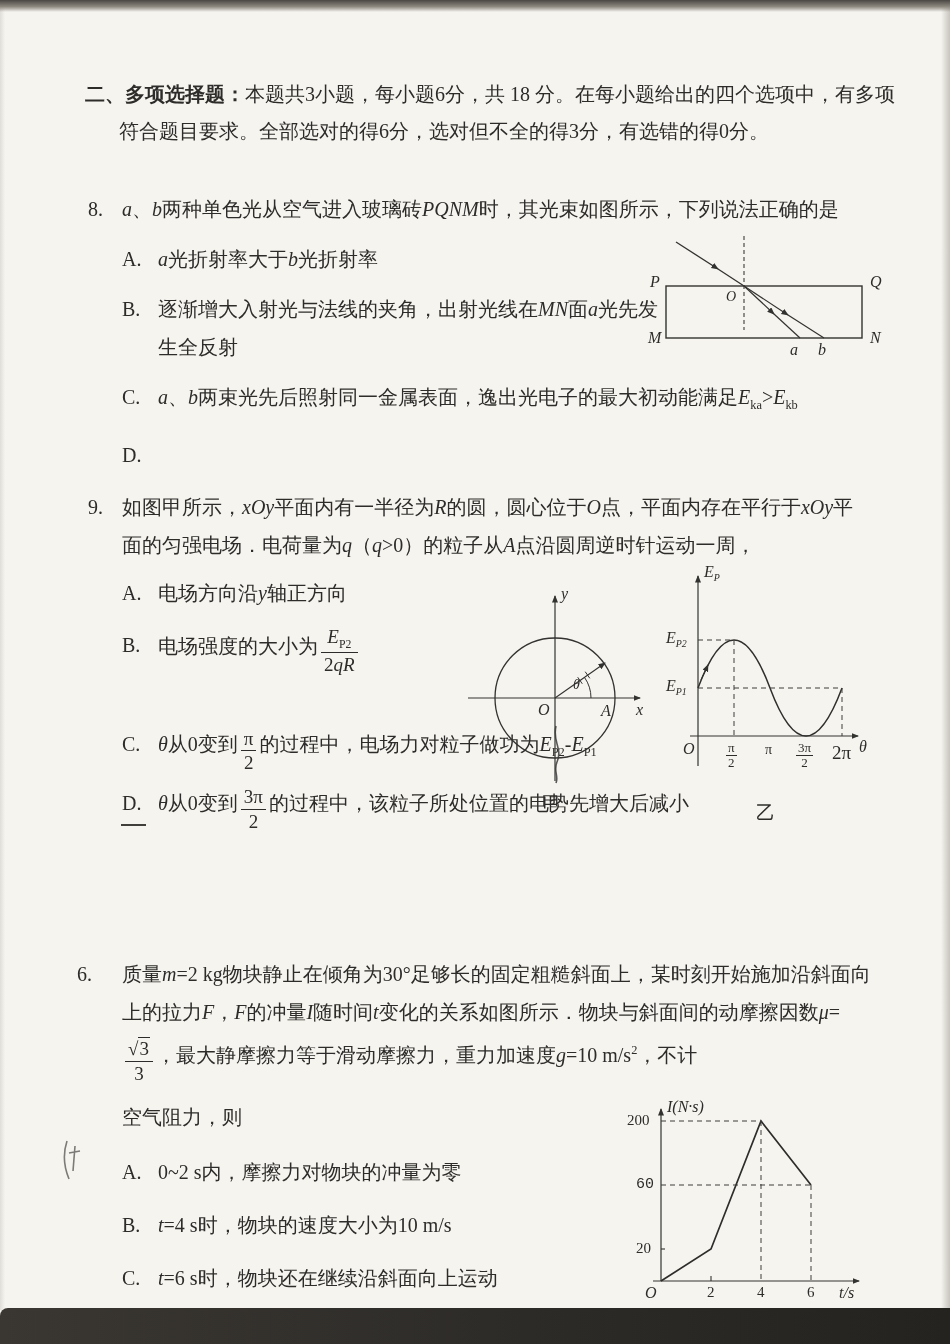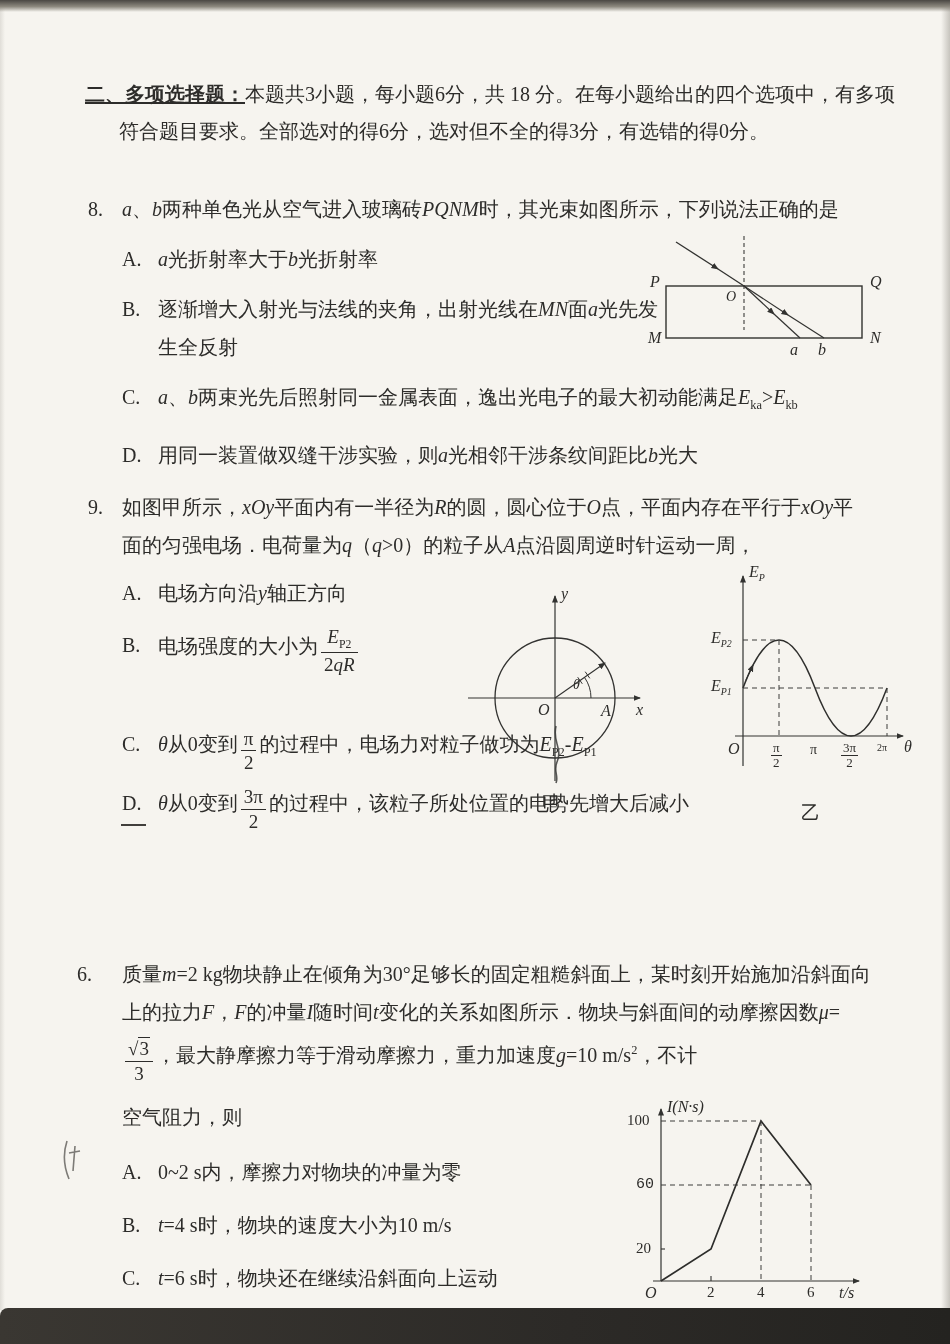--- a/index.html
+++ b/index.html
@@ -14,21 +14,21 @@
     background:linear-gradient(#4a4743,#8d897f 55%,rgba(246,244,239,0));z-index:5;}
   .scan-bottom{position:absolute;bottom:0;left:0;right:0;height:36px;
     background:linear-gradient(90deg,#3a3732,#2c2a27 60%,#242320);z-index:5;border-top-left-radius:8px;}
   .scan-right{position:absolute;top:0;right:0;bottom:34px;width:9px;
     background:linear-gradient(270deg,rgba(90,85,75,.30),rgba(0,0,0,0));z-index:4;}
   .scan-left{position:absolute;top:0;left:0;bottom:34px;width:5px;
     background:linear-gradient(90deg,rgba(90,85,75,.14),rgba(0,0,0,0));z-index:4;}
 
   .hdr{position:absolute;top:56px;left:85px;width:792px;line-height:37px;
     padding-left:34px;text-indent:-34px;}
-  .hdr b{font-weight:bold;text-decoration:underline;}
+  .hdr b{font-weight:bold;}
 
   .q{position:absolute;left:88px;width:784px;}
   .qnum{position:absolute;left:0;top:0;line-height:38px;}
   .qbody{margin-left:34px;}
   .stem{line-height:38px;margin:0;}
   .opt{position:relative;padding-left:36px;line-height:38px;margin-top:12px;}
   .opt .lab{position:absolute;left:0;top:0;}
   i{font-style:italic;}
   sub{font-size:0.62em;}
   sup{font-size:0.62em;}
@@ -69,21 +69,21 @@
 
 <p class="hdr"><b>二、多项选择题：</b><span>本题共3小题，每小题6分，共 18 分。在每小题给出的四个选项中，有多项符合题目要求。全部选对的得6分，选对但不全的得3分，有选错的得0分。</span></p>
 
 <div class="q" id="q8" style="top:190px;">
   <span class="qnum">8.</span>
   <div class="qbody">
     <p class="stem" style="max-width:750px;"><i>a</i>、<i>b</i>两种单色光从空气进入玻璃砖<i>PQNM</i>时，其光束如图所示，下列说法正确的是</p>
     <div class="opt narrow"><span class="lab">A.</span><span><i>a</i>光折射率大于<i>b</i>光折射率</span></div>
     <div class="opt narrow"><span class="lab">B.</span><span>逐渐增大入射光与法线的夹角，出射光线在<i>MN</i>面<i>a</i>光先发生全反射</span></div>
     <div class="opt"><span class="lab">C.</span><span><i>a</i>、<i>b</i>两束光先后照射同一金属表面，逸出光电子的最大初动能满足<i>E</i><sub>ka</sub>&gt;<i>E</i><sub>kb</sub></span></div>
-    <div class="opt"><span class="lab">D.</span><span>用同一装置做双缝干涉实验，则<i>a</i>光相邻干涉条纹间距比<i>b</i>光大</span></div>
+    <div class="opt"><span class="lab">D.</span></div>
   </div>
 
   <div class="fig" style="left:560px;top:38px;width:240px;height:150px;">
     <svg width="240" height="128" viewBox="0 0 240 128">
       <defs>
         <marker id="arrow" markerWidth="9" markerHeight="8" refX="6.5" refY="3" orient="auto" markerUnits="userSpaceOnUse">
           <path d="M0,0 L7.5,3 L0,6 z" fill="#323230"></path>
         </marker>
       </defs>
       <rect x="18" y="58" width="196" height="52" fill="none" stroke="#323230" stroke-width="1.4"></rect>
@@ -127,21 +127,21 @@
       <path d="M96,140 C92,156 103,162 97,176 C93,185 99,190 96,197" fill="none" stroke="#3a3a38" stroke-width="1.6" opacity="0.85"></path>
     </svg>
     <span class="lbl" style="left:101px;top:0px;">y</span>
     <span class="lbl" style="left:176px;top:116px;">x</span>
     <span class="lbl" style="left:78px;top:116px;">O</span>
     <span class="lbl" style="left:141px;top:117px;">A</span>
     <span class="lbl" style="left:113px;top:92px;font-size:14px;">θ</span>
     <span class="cap" style="left:82px;top:205px;">甲</span>
   </div>
 
-  <div class="fig" style="left:578px;top:78px;width:208px;height:258px;margin-left:45px;">
+  <div class="fig" style="left:578px;top:78px;width:208px;height:258px;">
     <svg width="202" height="212" viewBox="0 0 202 212">
       <line x1="32" y1="200" x2="32" y2="10" stroke="#323230" stroke-width="1.2" marker-end="url(#arrow)"></line>
       <line x1="24" y1="170" x2="192" y2="170" stroke="#323230" stroke-width="1.2" marker-end="url(#arrow)"></line>
       <path d="M32,122 C44,90 56,74 68,74 C80,74 92,90 104,122 C116,154 128,170 140,170 C152,170 164,154 176,122" fill="none" stroke="#2f2f2d" stroke-width="1.5"></path>
       <line x1="35" y1="114" x2="42" y2="99" stroke="#2f2f2d" stroke-width="1" marker-end="url(#arrow)"></line>
       <line x1="32" y1="74" x2="68" y2="74" stroke="#3c3c3a" stroke-width="1" stroke-dasharray="5 4"></line>
       <line x1="68" y1="74" x2="68" y2="170" stroke="#3c3c3a" stroke-width="1" stroke-dasharray="5 4"></line>
       <line x1="32" y1="122" x2="176" y2="122" stroke="#3c3c3a" stroke-width="1" stroke-dasharray="5 4"></line>
       <line x1="176" y1="122" x2="176" y2="170" stroke="#3c3c3a" stroke-width="1" stroke-dasharray="5 4"></line>
     </svg>
@@ -151,21 +151,21 @@
     <span class="lbl" style="left:17px;top:175px;">O</span>
     <span class="tickfrac" style="left:60px;top:175px;">
         <span class="num">π</span>
         <span class="den">2</span>
       </span>
     <span class="lbl rm" style="left:99px;top:177px;font-size:14px;">π</span>
     <span class="tickfrac" style="left:130px;top:175px;">
         <span class="num">3π</span>
         <span class="den">2</span>
       </span>
-    <span class="lbl rm" style="left:166px;top:177px;font-size:10px;">2π</span>
+    <span class="lbl rm" style="left:166px;top:177px;font-size:19px;">2π</span>
     <span class="lbl" style="left:193px;top:173px;">θ</span>
     <span class="cap" style="left:90px;top:234px;">乙</span>
   </div>
 </div>
 
 <div class="q" id="q10" style="top:955px;">
   <span class="qnum" style="left:-11px;">6.</span>
   <div class="qbody">
     <p class="stem">质量<i>m</i>=2 kg物块静止在倾角为30°足够长的固定粗糙斜面上，某时刻开始施加沿斜面向上的拉力<i>F</i>，<i>F</i>的冲量<i>I</i>随时间<i>t</i>变化的关系如图所示．物块与斜面间的动摩擦因数<i>μ</i>=<span class="frac"><span class="num">√<span class="ovl">3</span></span><span class="den">3</span></span>，最大静摩擦力等于滑动摩擦力，重力加速度<i>g</i>=10 m/s<sup>2</sup>，不计</p>
     <p class="stem stem2">空气阻力，则</p>
@@ -184,21 +184,21 @@
       <line x1="30" y1="180" x2="236" y2="180" stroke="#323230" stroke-width="1.2" marker-end="url(#arrow)"></line>
       <polyline points="38,180 88,148 138,20 188,84" fill="none" stroke="#2d2d2b" stroke-width="1.7"></polyline>
       <line x1="38" y1="20" x2="138" y2="20" stroke="#3c3c3a" stroke-width="1" stroke-dasharray="5 4"></line>
       <line x1="138" y1="20" x2="138" y2="180" stroke="#3c3c3a" stroke-width="1" stroke-dasharray="5 4"></line>
       <line x1="38" y1="84" x2="188" y2="84" stroke="#3c3c3a" stroke-width="1" stroke-dasharray="5 4"></line>
       <line x1="188" y1="84" x2="188" y2="180" stroke="#3c3c3a" stroke-width="1" stroke-dasharray="5 4"></line>
       <line x1="88" y1="180" x2="88" y2="175" stroke="#323230" stroke-width="1.1"></line>
       <line x1="38" y1="148" x2="42" y2="148" stroke="#323230" stroke-width="1.1"></line>
     </svg>
     <span class="lbl" style="left:44px;top:-2px;"><i>I</i>(N·s)</span>
-    <span class="lbl rm" style="left:4px;top:12px;font-size:15px;">100</span>
+    <span class="lbl rm" style="left:4px;top:12px;font-size:15px;">200</span>
     <span class="lbl rm" style="left:13px;top:76px;font-size:15px;font-family:Liberation Mono, monospace;">60</span>
     <span class="lbl rm" style="left:13px;top:140px;font-size:15px;">20</span>
     <span class="lbl" style="left:22px;top:184px;">O</span>
     <span class="lbl rm" style="left:84px;top:184px;font-size:15px;">2</span>
     <span class="lbl rm" style="left:134px;top:184px;font-size:15px;">4</span>
     <span class="lbl rm" style="left:184px;top:184px;font-size:15px;">6</span>
     <span class="lbl" style="left:216px;top:184px;"><i>t</i>/s</span>
   </div>
 </div>
 

